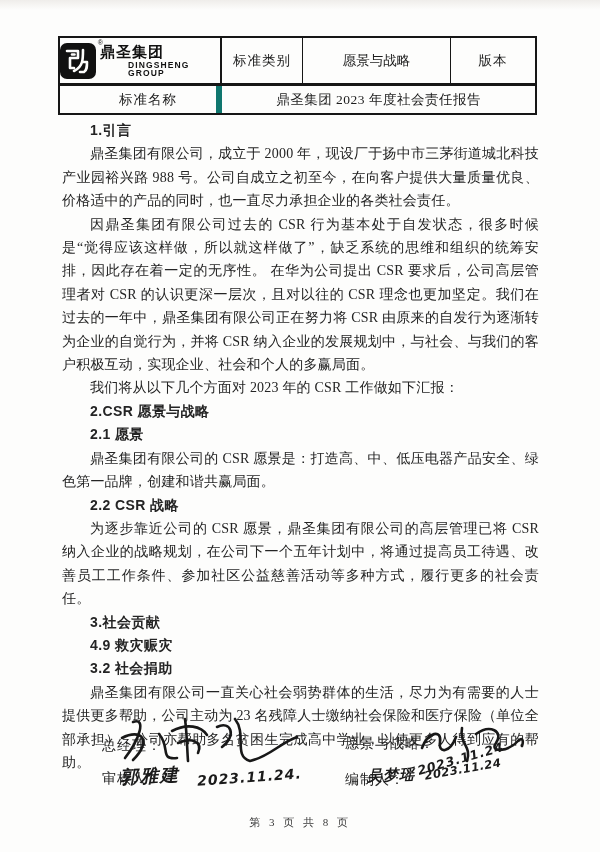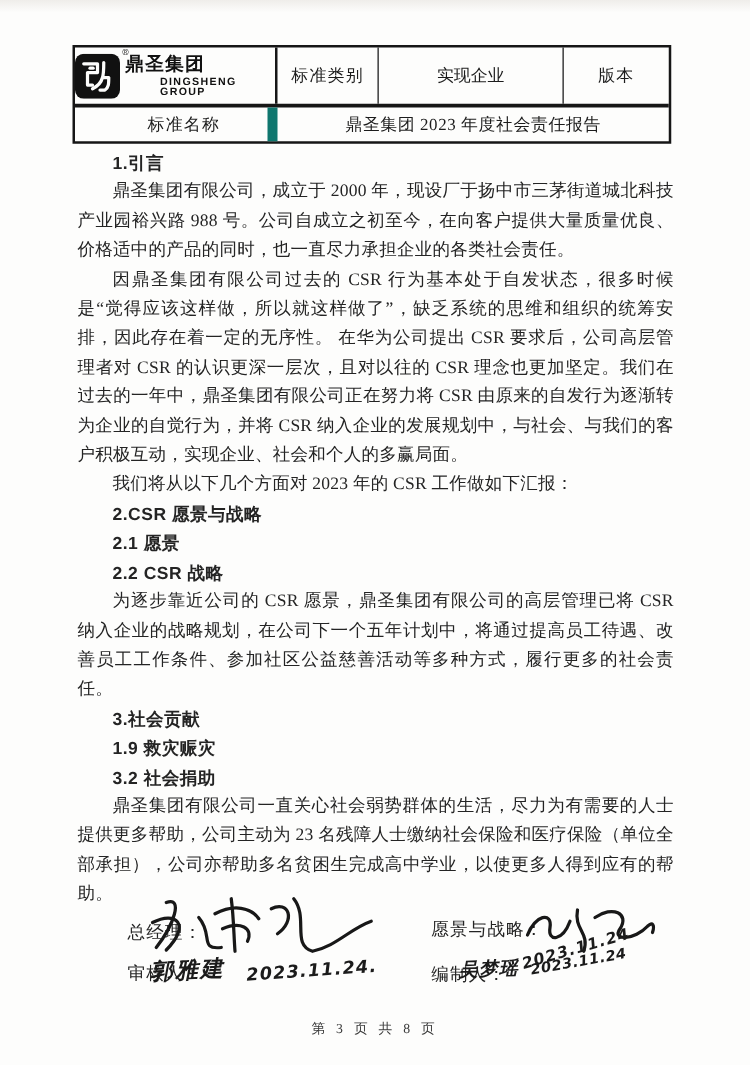--- a/index.html
+++ b/index.html
@@ -39,21 +39,21 @@
   .hdr-row + .hdr-row { border-top:1.5px solid #161616; }
   .hdr-cell {
     display:flex; align-items:center; justify-content:center;
     font-size:13.5px; color:#1c1c1c; letter-spacing:1px;
   }
   .c-cat { width:81px; border-right:1.5px solid #161616; }
   .c-num { width:148px; border-right:1.5px solid #161616; font-family:"Liberation Mono","DejaVu Sans Mono",monospace; letter-spacing:0; }
   .c-ver { flex:1; }
   .c-num.lbl, .c-cat.lbl, .c-ver.lbl { font-family:Liberation Mono, monospace; }
   .hdr-bottom { display:flex; height:27px; }
-  .name-lbl { width:162px; border-right:8px solid #0f766e;padding-left:20px; }
+  .name-lbl { width:162px; border-right:6px solid #0f766e;padding-left:20px; }
   .name-val { flex:1; letter-spacing:.5px; }
   
   .doc {
     position:absolute; left:62px; top:119px; width:477px;
     font-size:14px; line-height:23.4px; color:#242424;
   }
   .doc p { text-align:justify; text-indent:2em; letter-spacing:.2px; }
   .doc p.h {
     font-weight:bold; text-align:left;
     font-family:Liberation Sans, sans-serif;
@@ -106,42 +106,43 @@
           <span class="logo-reg">®</span>
         </span>
         <span class="logo-text">
           <span class="logo-cn">鼎圣集团</span>
           <span class="logo-en">DINGSHENG GROUP</span>
         </span>
       </div>
       <div class="hdr-right">
         <div class="hdr-row">
           <div class="hdr-cell c-cat lbl">标准类别</div>
-          <div class="hdr-cell c-num lbl">实现企业</div>
+          <div class="hdr-cell c-num lbl">愿景与战略</div>
           <div class="hdr-cell c-ver lbl">版本</div>
         </div>
       </div>
     </div>
     <div class="hdr-bottom">
       <div class="hdr-cell name-lbl">标准名称</div>
       <div class="hdr-cell name-val">鼎圣集团 2023 年度社会责任报告</div>
     </div>
   </div>
 
   <div class="doc">
       <p class="h">1.引言</p>
       <p>鼎圣集团有限公司，成立于 2000 年，现设厂于扬中市三茅街道城北科技产业园裕兴路 988 号。公司自成立之初至今，在向客户提供大量质量优良、 价格适中的产品的同时，也一直尽力承担企业的各类社会责任。</p>
       <p>因鼎圣集团有限公司过去的 CSR 行为基本处于自发状态，很多时候是“觉得应该这样做，所以就这样做了”，缺乏系统的思维和组织的统筹安排，因此存在着一定的无序性。 在华为公司提出 CSR 要求后，公司高层管理者对 CSR 的认识更深一层次，且对以往的 CSR 理念也更加坚定。我们在过去的一年中，鼎圣集团有限公司正在努力将 CSR 由原来的自发行为逐渐转为企业的自觉行为，并将 CSR 纳入企业的发展规划中，与社会、与我们的客户积极互动，实现企业、社会和个人的多赢局面。</p>
       <p>我们将从以下几个方面对 2023 年的 CSR 工作做如下汇报：</p>
       <p class="h">2.CSR 愿景与战略</p>
       <p class="h">2.1 愿景</p>
+      <p>鼎圣集团有限公司的 CSR 愿景是：打造高、中、低压电器产品安全、绿色第一品牌，创建和谐共赢局面。</p>
       <p class="h">2.2 CSR 战略</p>
       <p>为逐步靠近公司的 CSR 愿景，鼎圣集团有限公司的高层管理已将 CSR 纳入企业的战略规划，在公司下一个五年计划中，将通过提高员工待遇、改善员工工作条件、参加社区公益慈善活动等多种方式，履行更多的社会责任。</p>
       <p class="h">3.社会贡献</p>
-      <p class="h">1.9 救灾赈灾</p>
+      <p class="h">4.9 救灾赈灾</p>
       <p class="h">3.2 社会捐助</p>
       <p>鼎圣集团有限公司一直关心社会弱势群体的生活，尽力为有需要的人士提供更多帮助，公司主动为 23 名残障人士缴纳社会保险和医疗保险（单位全部承担），公司亦帮助多名贫困生完成高中学业，以使更多人得到应有的帮助。</p>
     </div>
 
   <div class="sig-area">
     <span class="sig-label sig-gm-label">总经理：</span>
     <svg class="sig-svg sig-gm-svg" width="185" height="58" viewBox="0 0 185 58">
       <path d="M16 10 C30 5 22 28 8 46"></path>
       <path d="M5 26 C24 16 36 28 16 48"></path>
       <path d="M42 22 C54 36 42 48 60 46"></path>

